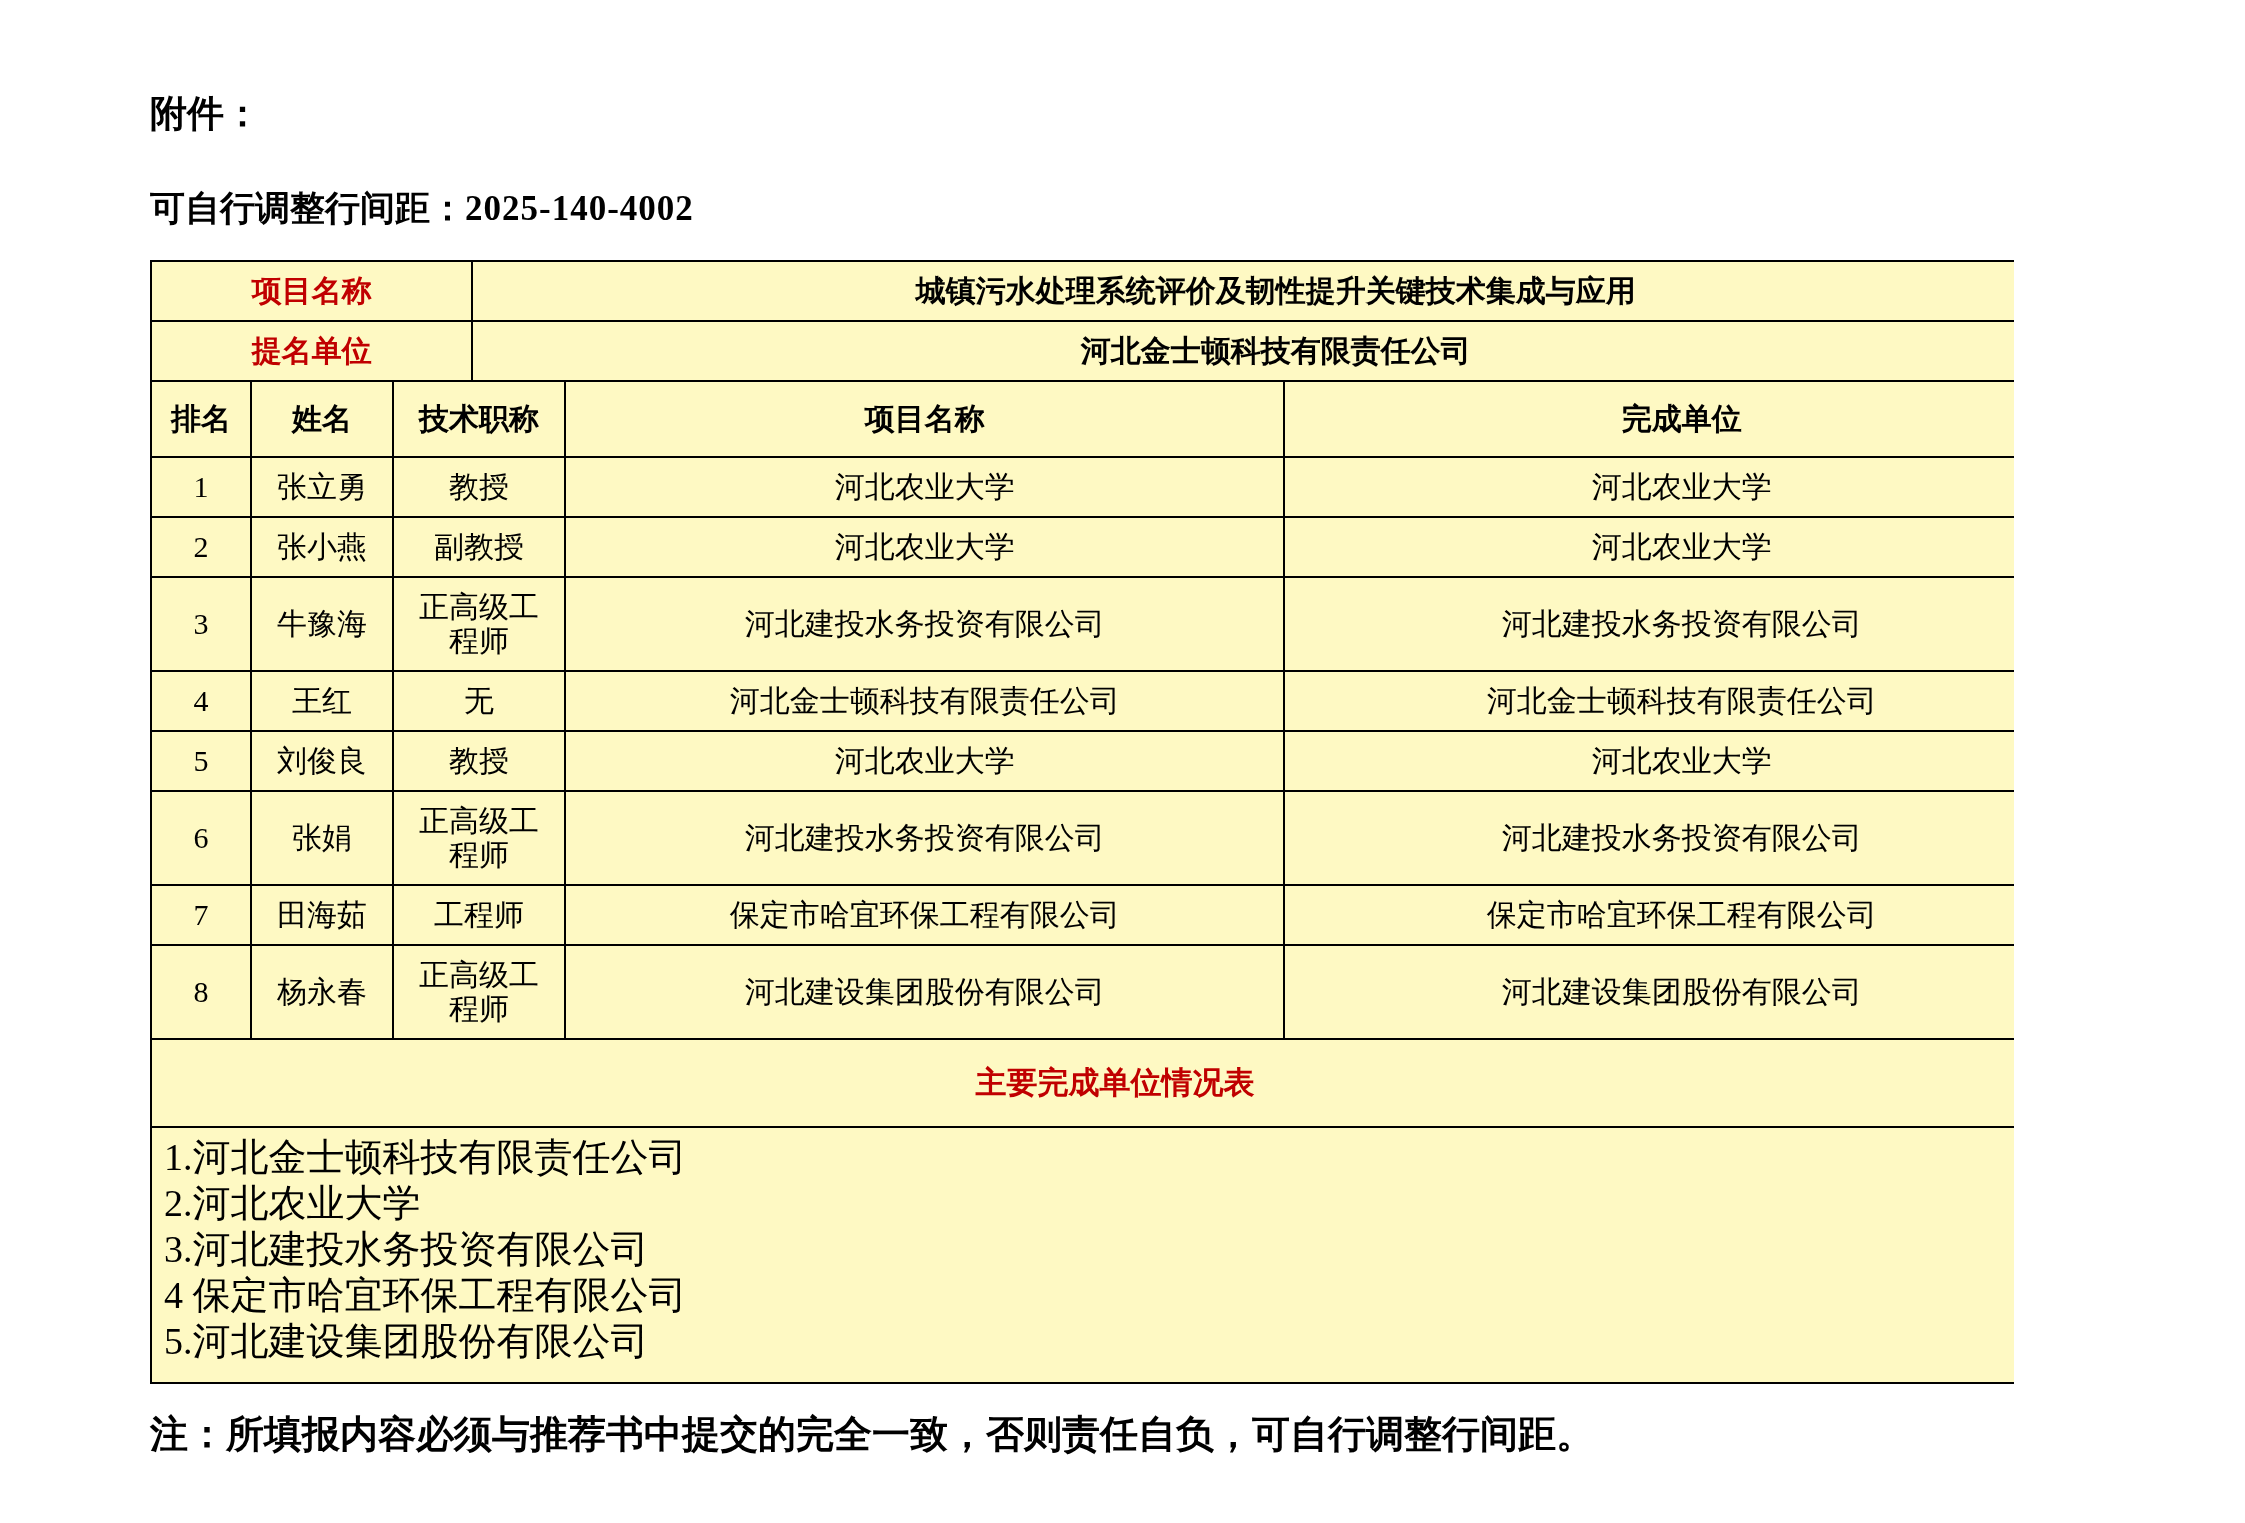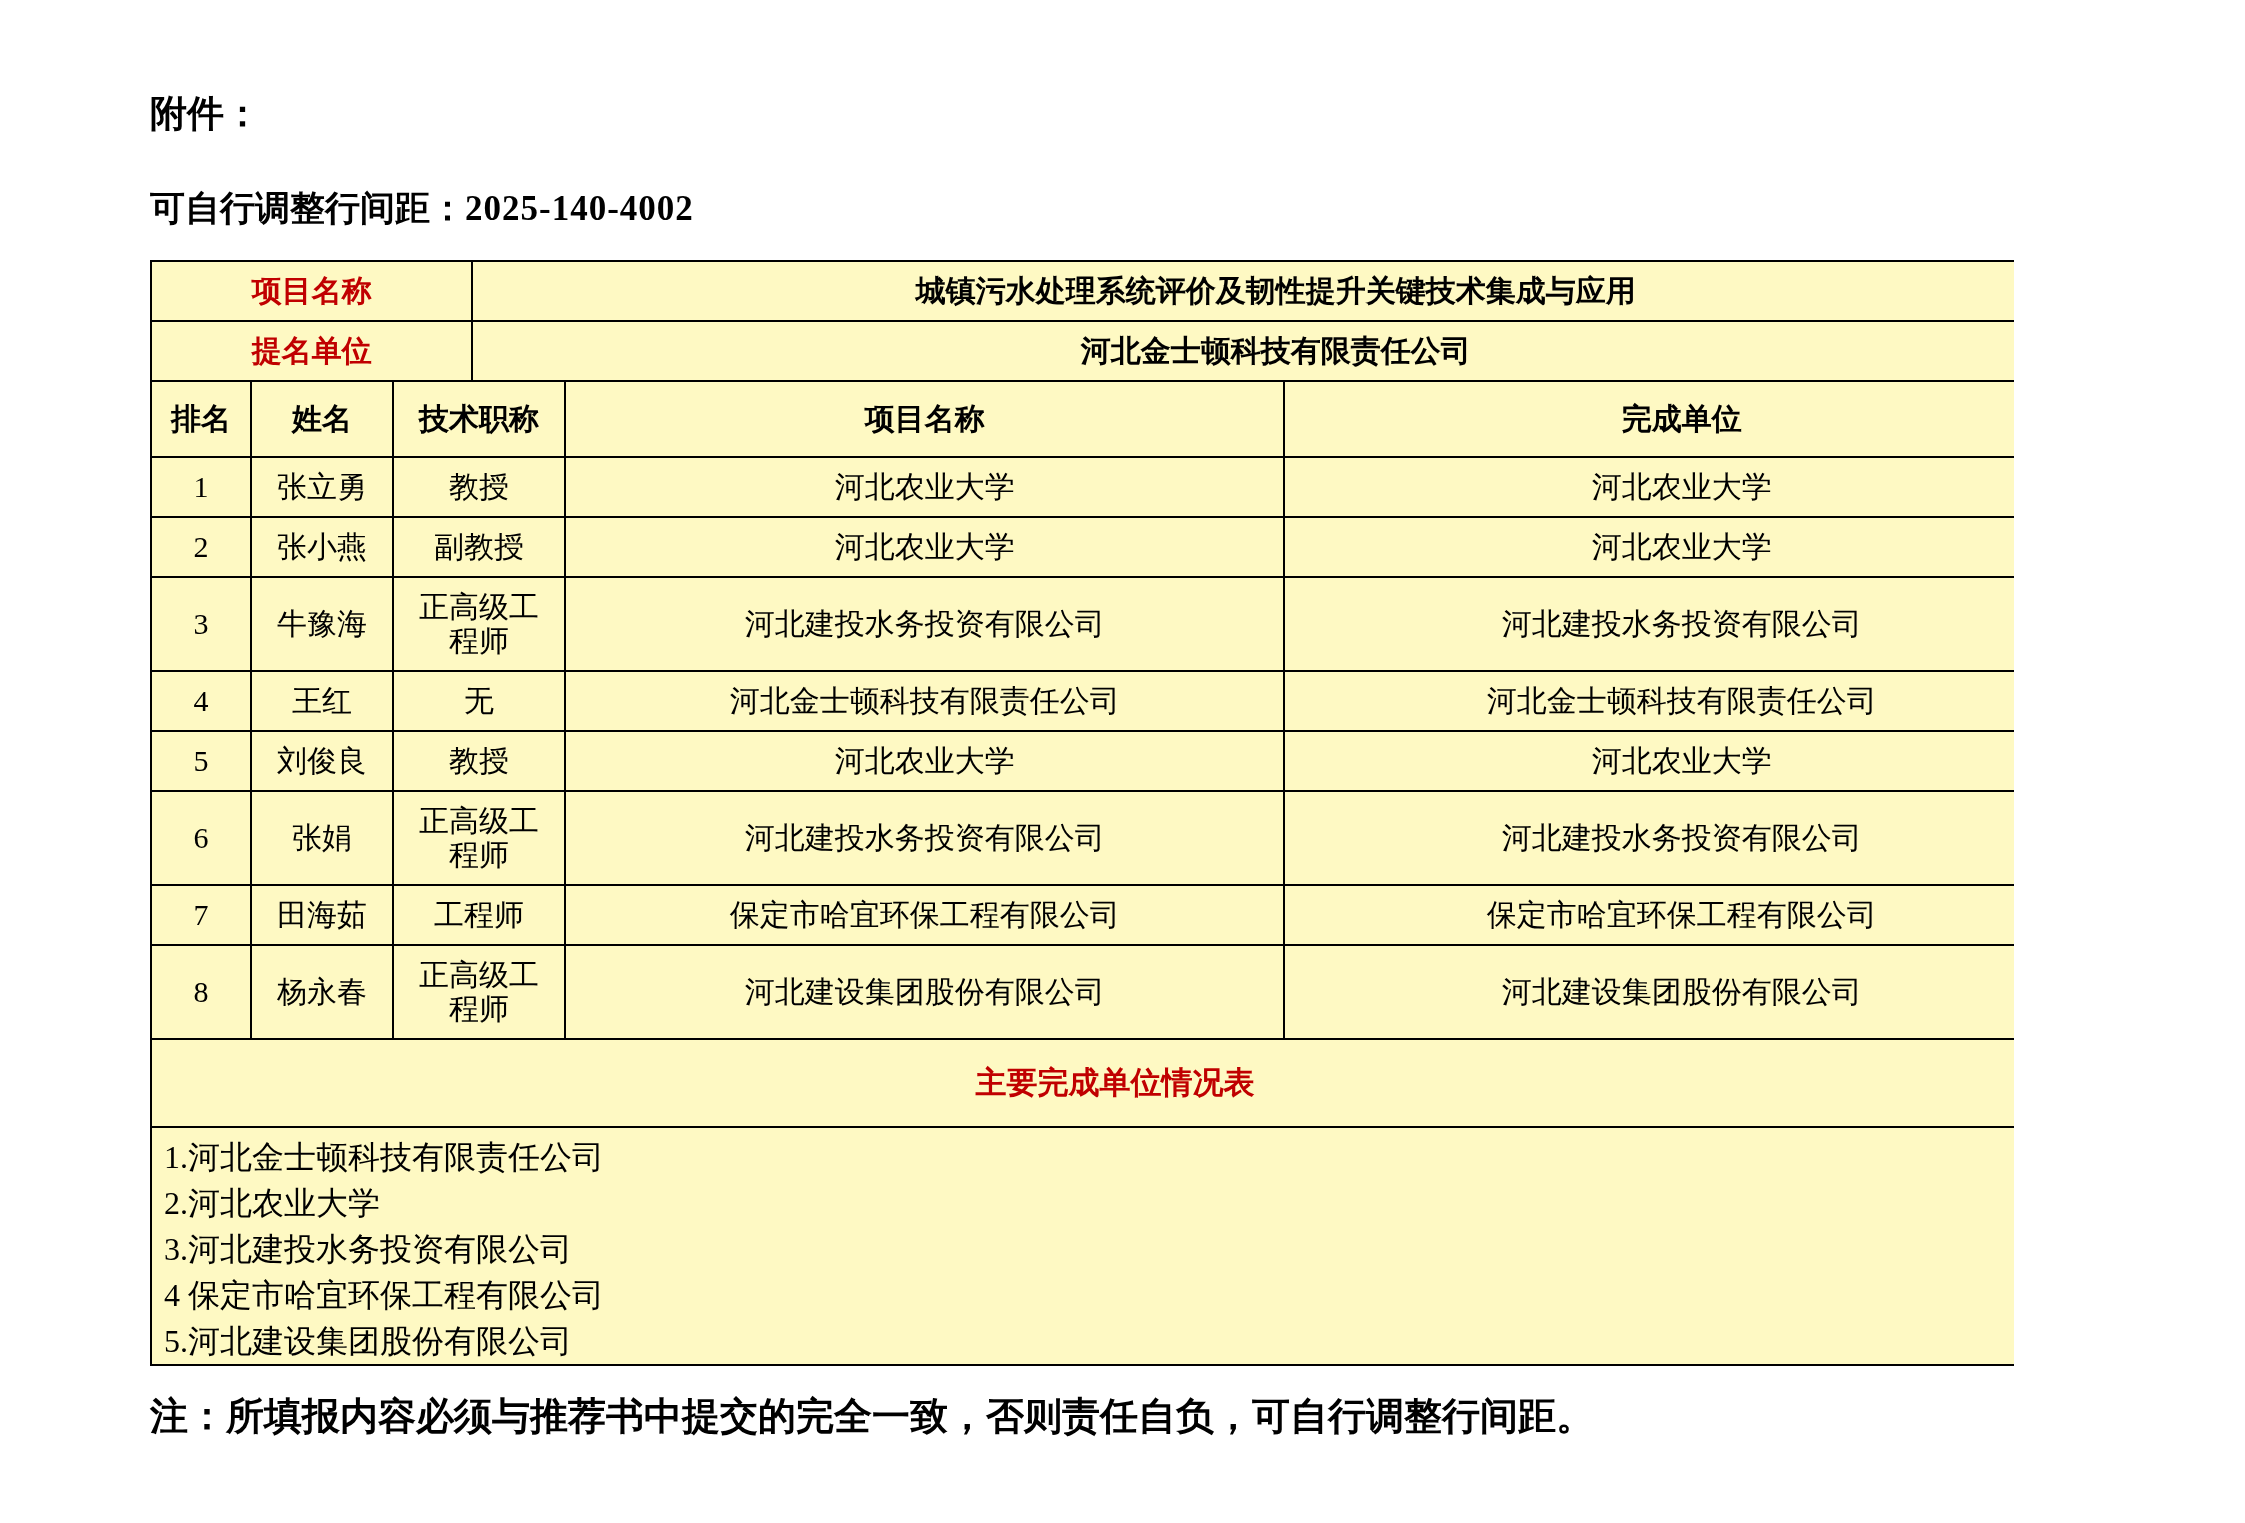--- a/index.html
+++ b/index.html
@@ -76,22 +76,22 @@
     height: 50px;
     padding: 12px 8px;
   }
   .completers-table td { height: 34px; }
   .col-rank  { width: 5.15%; }
   .col-name  { width: 7.35%; }
   .col-title { width: 8.95%; }
   .col-work  { width: 37.35%; }
   .col-done  { width: 41.2%; }
   .units-list {
-    padding: 6px 12px 0 12px;
-    font-size: 32px;
+    padding: 6px 12px 18px 12px;
+    font-size: 38px;
     line-height: 46px;
     text-align: left;
   }
   .unit-item { white-space: nowrap; }
   .footer-note {
     margin-top: 26px;
     font-weight: bold;
     font-size: 38px;
     line-height: 48px;
   }

